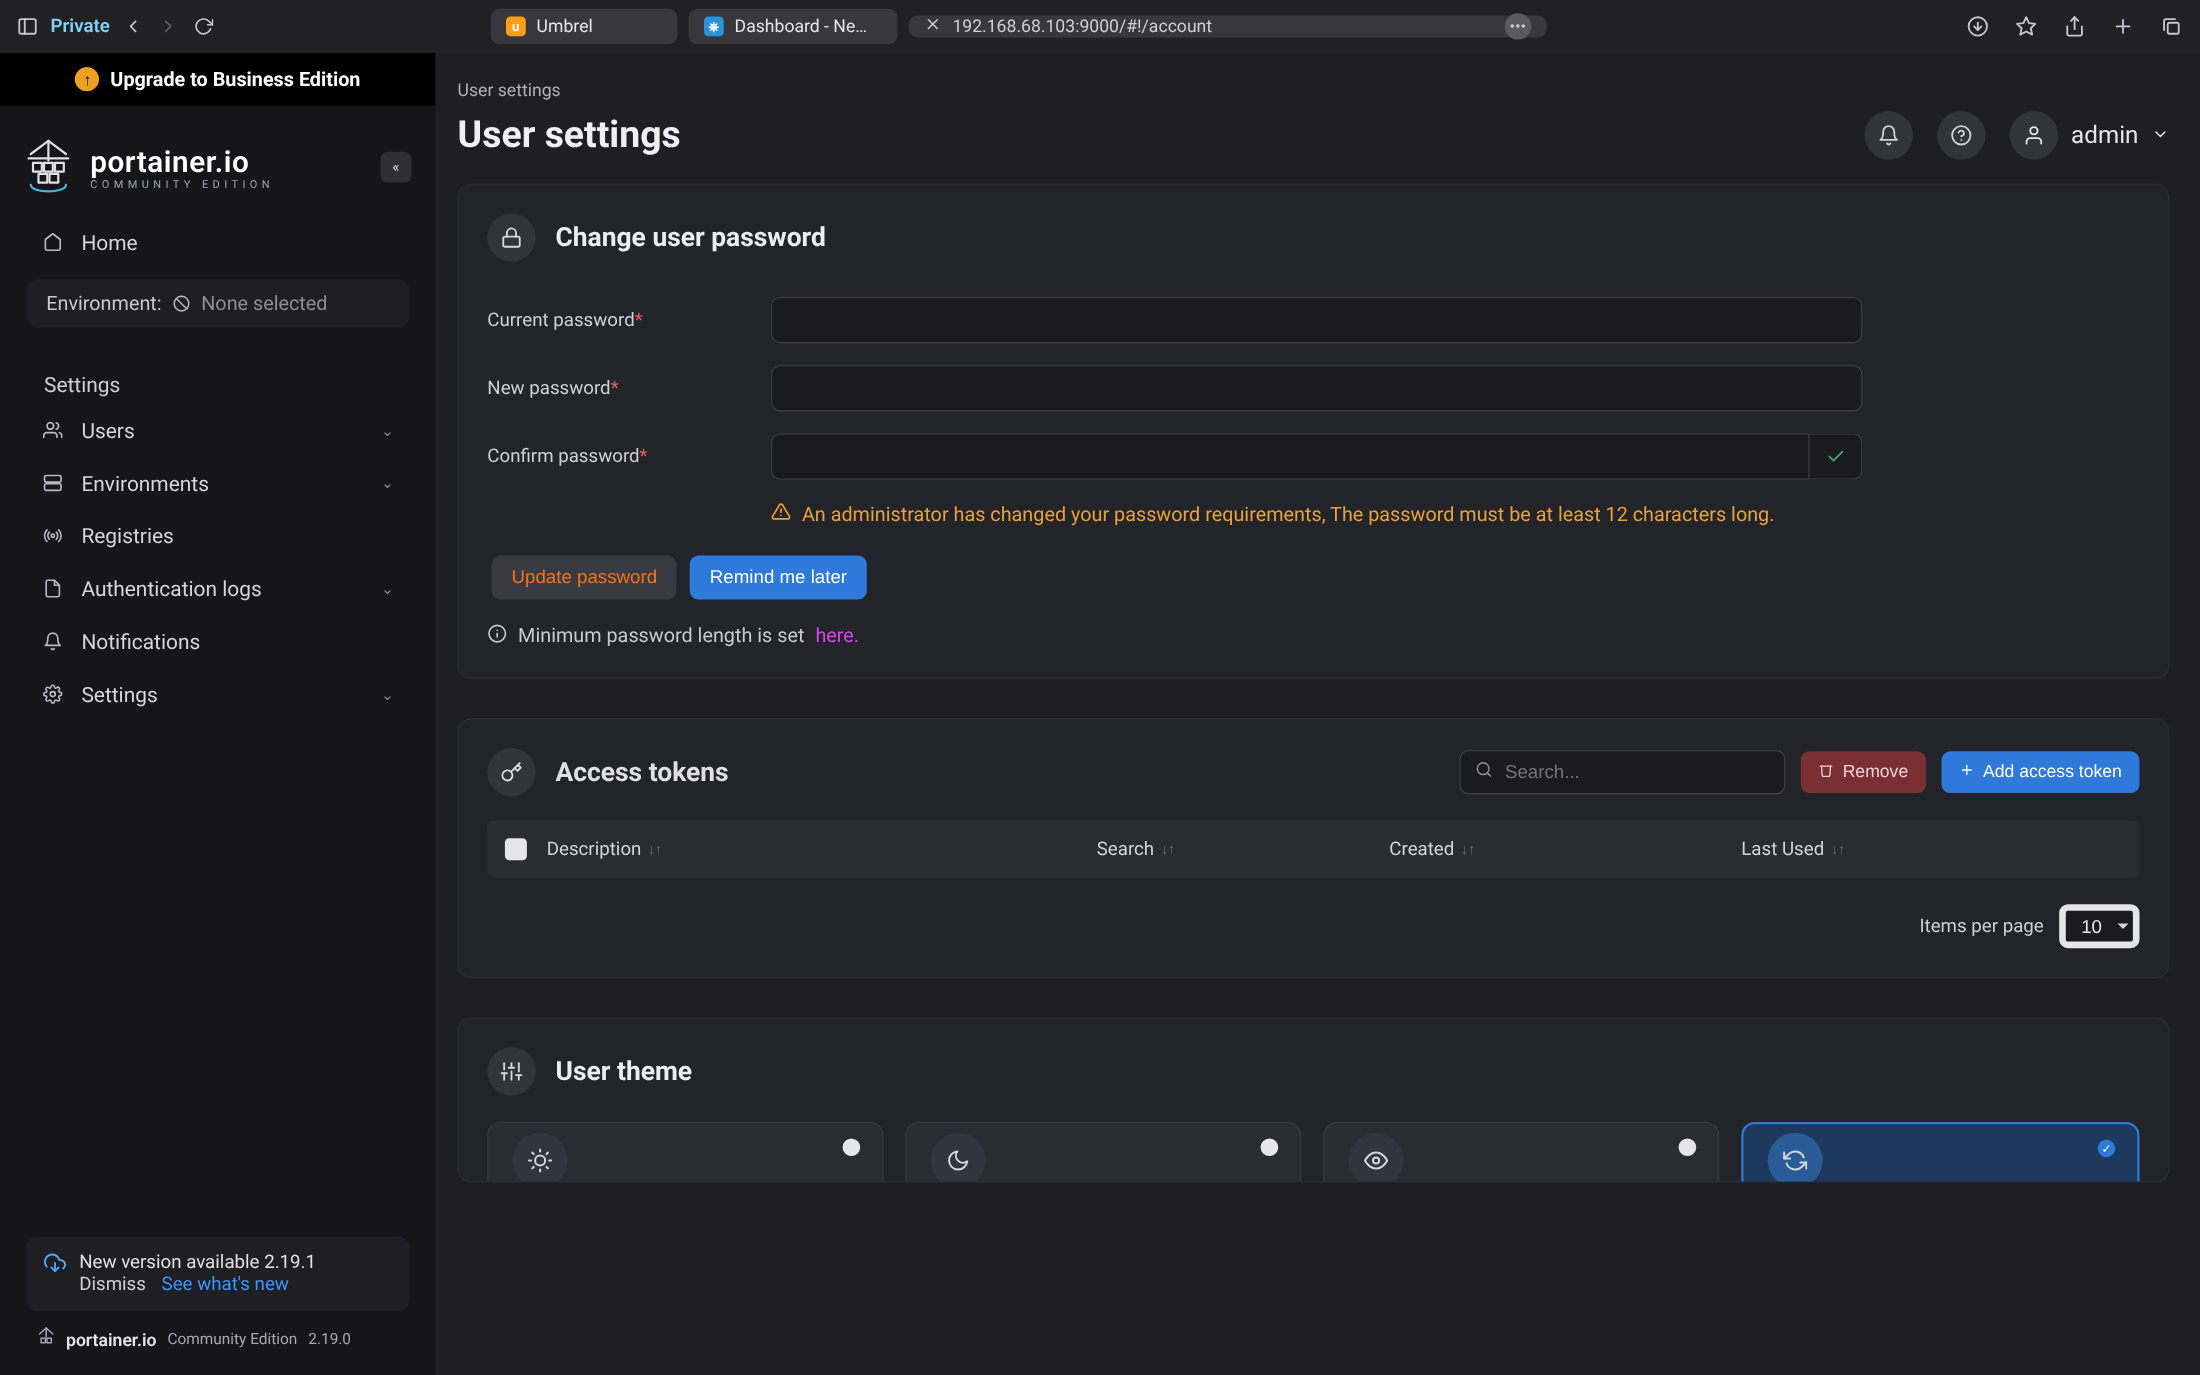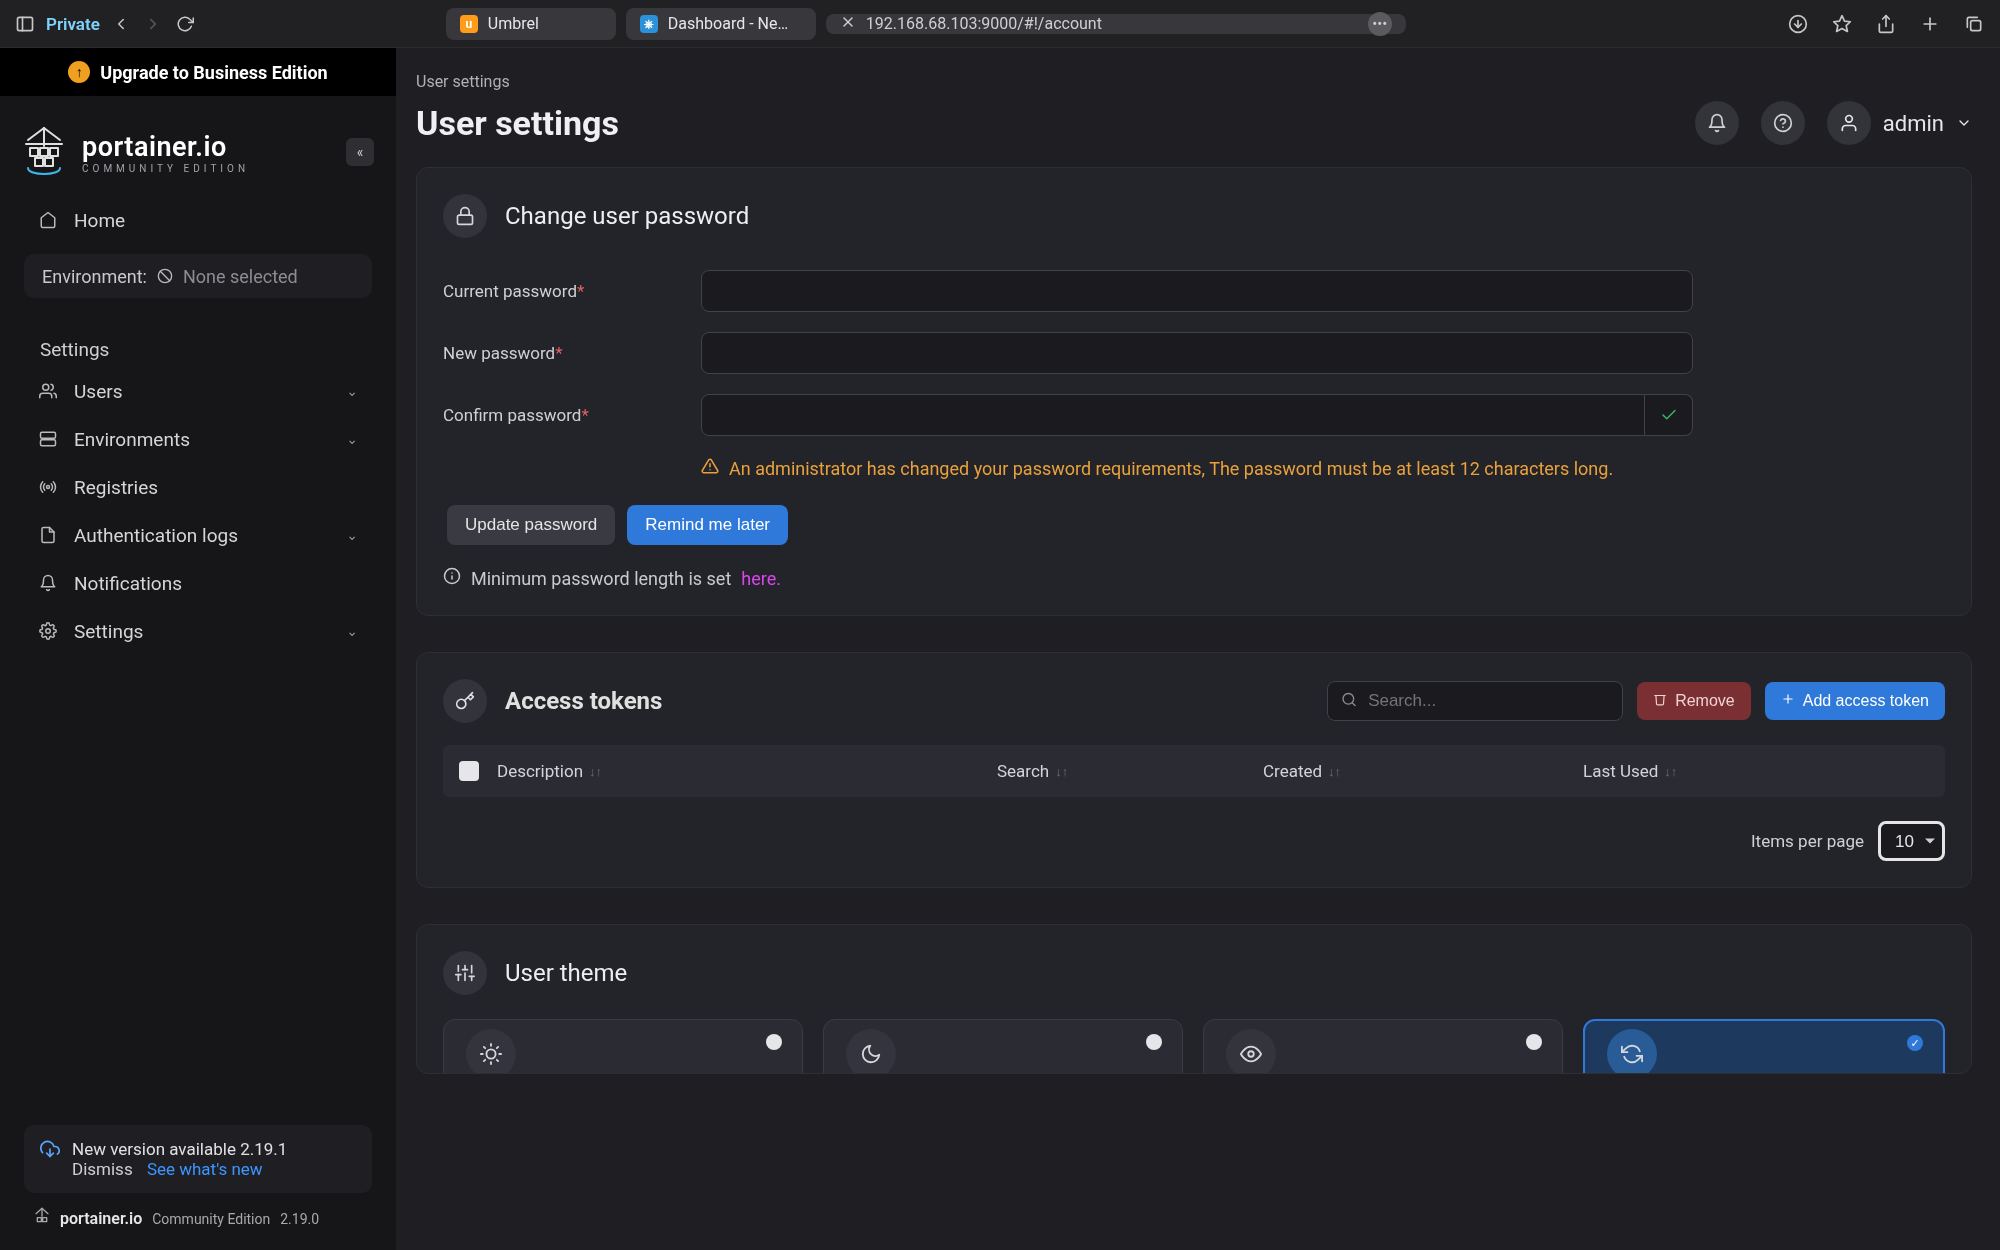--- a/index.html
+++ b/index.html
@@ -89,54 +89,54 @@
   .breadcrumb{color:#b0b0b5;font-size:16px;padding:6px 0 4px 0}
   .header-row{display:flex;align-items:center;margin:6px 0 22px 0}
   .page-title{font-size:34px;font-weight:700;color:#f0f0f3}
   .hdr-right{margin-left:auto;display:flex;align-items:center;gap:22px}
   .hdr-icon{width:44px;height:44px;border-radius:22px;background:#33333a;display:flex;align-items:center;justify-content:center;color:#cfcfd4}
   .user-chip{display:flex;align-items:center;gap:12px;font-size:22px;color:#e6e6ea}
   .user-chip .av{width:44px;height:44px;border-radius:22px;background:#33333a;display:flex;align-items:center;justify-content:center}
   .card{background:#23232a;border:1px solid #2e2e35;border-radius:12px;margin-bottom:36px;padding:26px}
   .card-head{display:flex;align-items:center;gap:18px;margin-bottom:32px}
   .card-head .badge{width:44px;height:44px;border-radius:22px;background:#33333c;display:flex;align-items:center;justify-content:center;color:#d6d6db}
-  .card-head h2{font-size:24px;font-weight:400;color:#eceef1}
+  .card-head h2{font-size:24px;font-weight:700;color:#eceef1}
   .form-row{display:flex;align-items:center;margin-bottom:20px}
   .form-row label{width:258px;font-size:17px;color:#d0d0d4}
   .form-row .req{color:#e06161}
   .form-row .field{flex:1;max-width:992px}
   .inp{height:42px;width:100%;background:#1a1a1f;border:1px solid #41414a;border-radius:8px;padding:0 12px;color:#e6e6ea;font-size:16px}
   .inp-group{display:flex}
   .inp-group .inp{border-top-right-radius:0;border-bottom-right-radius:0}
   .inp-suffix{width:50px;background:#1a1a1f;border:1px solid #41414a;border-left:none;border-top-right-radius:8px;border-bottom-right-radius:8px;display:flex;align-items:center;justify-content:center;color:#38b36a}
   .warn-row{display:flex;gap:10px;margin-left:258px;max-width:920px;color:#e9a23b;font-size:18px;line-height:1.4;margin-bottom:24px}
   .btn-row{display:flex;gap:12px;margin-bottom:22px;padding-left:4px}
   .btn{height:40px;border-radius:8px;border:none;padding:0 18px;font-size:17px;font-weight:500;cursor:pointer}
-  .btn-disabled{background:#3a3a42;color:#e5e5e5}
+  .btn-disabled{background:#3a3a42;color:#f97316}
   .btn-primary{background:#2e79d9;color:#fff}
   .btn-danger{background:#7a2f32;color:#f0d4d5}
   .info-row{display:flex;align-items:center;gap:10px;color:#c9c9ce;font-size:18px}
   .info-row a{color:#d946ef;text-decoration:none}
   
   .at-head{display:flex;align-items:center;gap:18px}
   .at-head .right{margin-left:auto;display:flex;align-items:center;gap:14px}
   .search-wrap{position:relative}
   .search-wrap .sicon{position:absolute;left:14px;top:50%;transform:translateY(-50%);color:#8e8e94}
   .search-inp{height:40px;width:296px;background:#1a1a1f;border:1px solid #41414a;border-radius:8px;padding:0 12px 0 40px;color:#e6e6ea;font-size:17px}
   .btn-sm{height:38px;padding:0 16px;font-size:16px;border-radius:8px;display:flex;align-items:center;gap:8px}
   .table-head{display:flex;align-items:center;height:52px;background:#2b2b33;border-radius:6px;margin-top:22px;padding:0 16px;font-size:17px;color:#d3d3d8}
   .th{display:flex;align-items:center;gap:6px}
   .th .sort{color:#6e6e75;font-size:13px}
   .th-desc{flex:0 0 500px}
   .th-prefix{flex:0 0 266px}
   .th-created{flex:0 0 320px}
   .th-lastused{flex:1}
   .chk{width:20px;height:20px;border-radius:4px;background:#e6e6ea;margin-right:18px}
   .pager{display:flex;justify-content:flex-end;align-items:center;gap:14px;margin-top:24px;font-size:17px;color:#cfcfd4}
-  .page-sel{height:40px;background:#1a1a1f;border:3px solid #e5e5e5;border-radius:8px;color:#e6e6ea;padding:0 28px 0 14px;font-size:17px;appearance:none;position:relative}
+  .page-sel{height:40px;background:#1a1a1f;border:6px solid #e5e5e5;border-radius:8px;color:#e6e6ea;padding:0 28px 0 14px;font-size:17px;appearance:none;position:relative}
   .sel-wrap{position:relative}
   .sel-wrap::after{content:"";position:absolute;right:10px;top:50%;transform:translateY(-50%);width:0;height:0;border-left:5px solid transparent;border-right:5px solid transparent;border-top:5px solid #cfcfd4}
   .sel-wrap::before{content:"";position:absolute;right:10px;top:calc(50% - 12px);width:0;height:0;border-left:5px solid transparent;border-right:5px solid transparent;border-bottom:5px solid #cfcfd4}
   
   .theme-grid{display:flex;gap:20px;margin-top:24px}
   .theme-tile{flex:1;height:70px;background:#2b2b33;border:1px solid #3b3b44;border-radius:12px;display:flex;align-items:center;padding:0 22px;position:relative}
   .theme-tile.active{border:2px solid #2e79d9;background:#1d3a5e}
   .theme-icon{width:50px;height:50px;border-radius:26px;background:#34343e;display:flex;align-items:center;justify-content:center;color:#d6d6db}
   .theme-tile.active .theme-icon{background:#295c97}
   .theme-radio{position:absolute;right:20px;top:14px;width:16px;height:16px;border-radius:8px;background:#e6e6ea}

